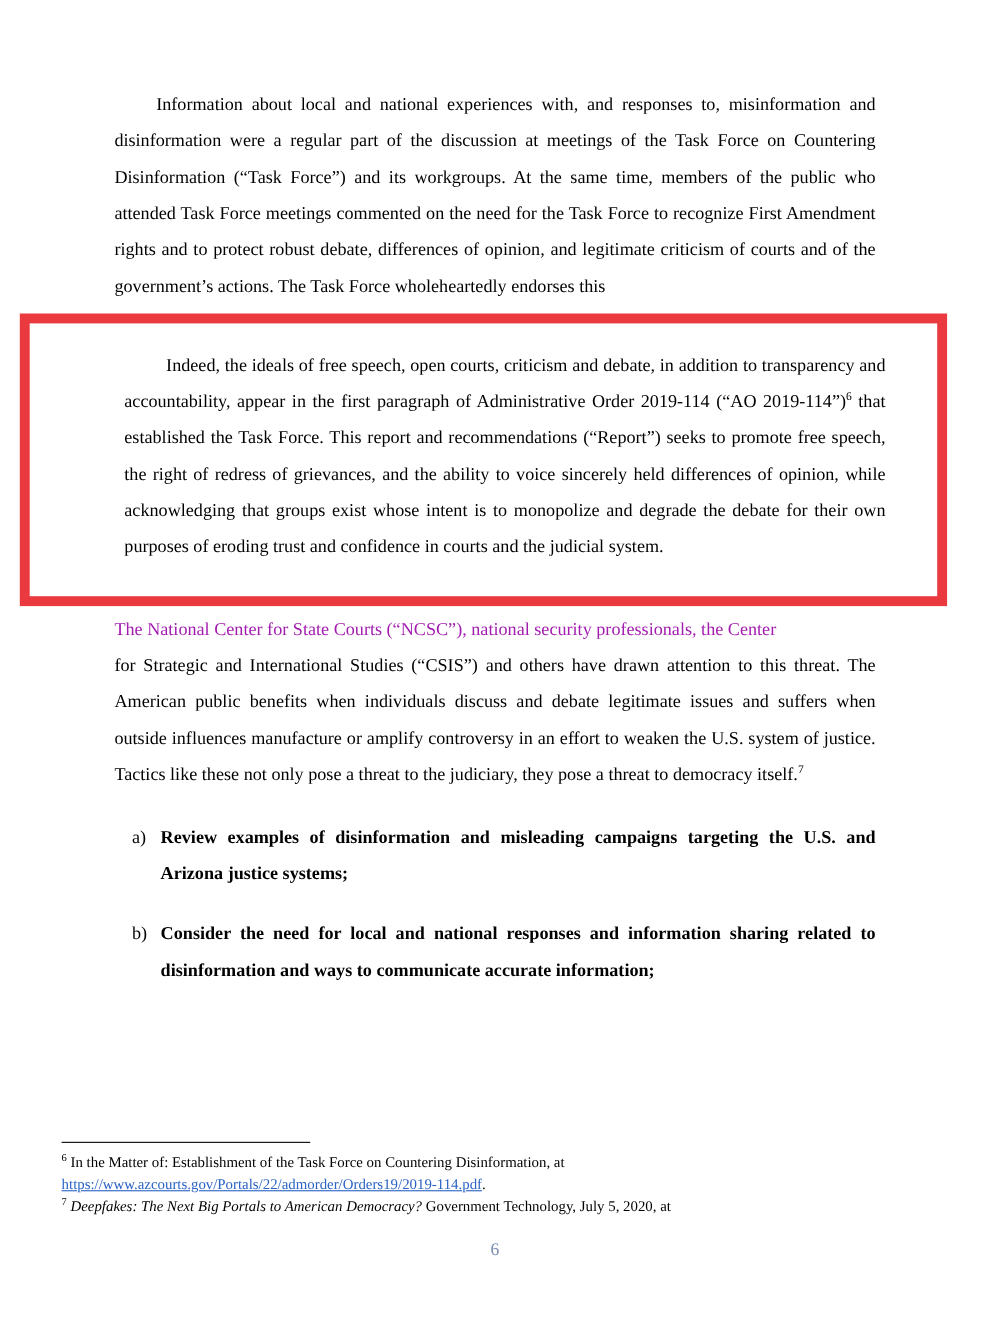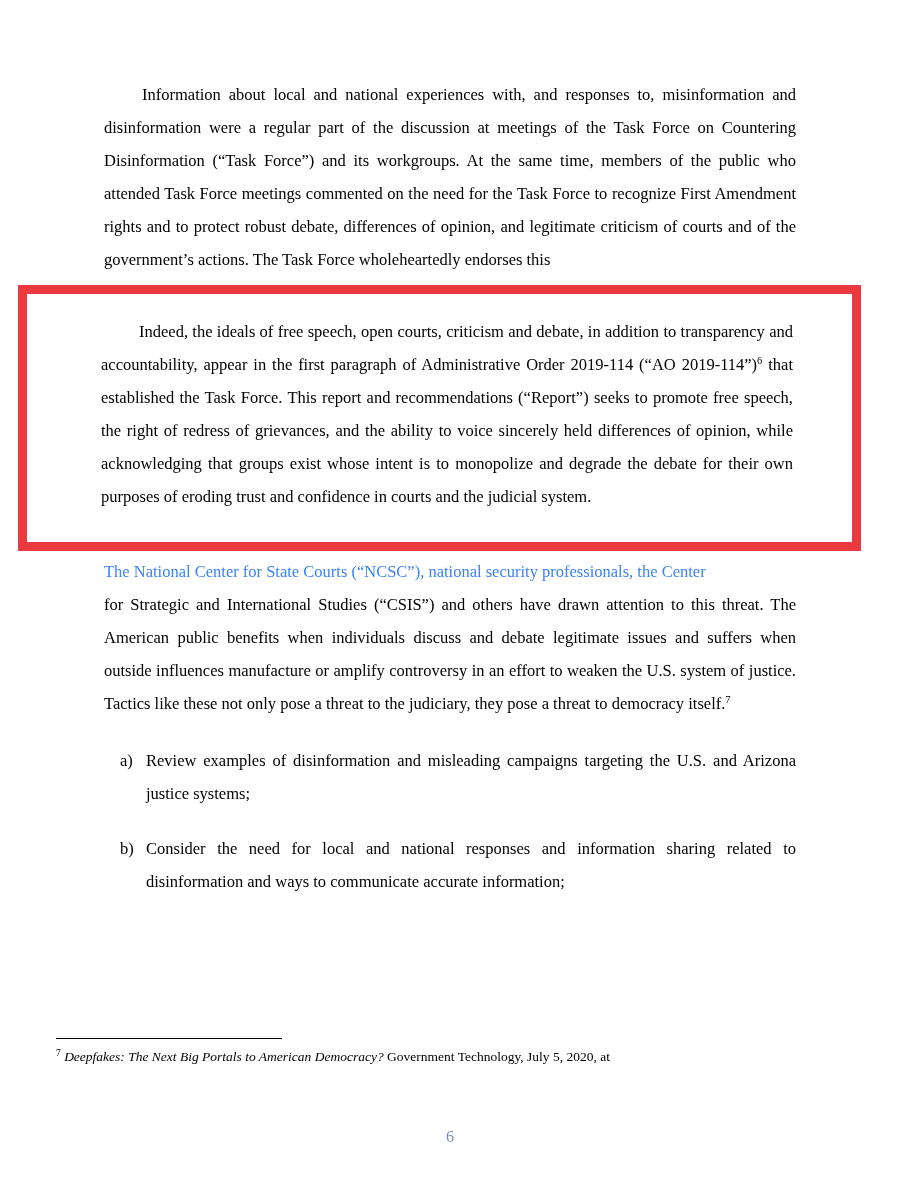--- a/index.html
+++ b/index.html
@@ -47,26 +47,26 @@
     top: 285px;
     width: 843px;
     height: 266px;
     border: 9px solid #ea3a3f;
     background: #ffffff;
     box-sizing: border-box;
     z-index: 5;
   }
   .highlight-inner {
     position: absolute;
-    left: 74px;
+    left: 86px;
     top: 21px;
     width: 692px;
   }
   .obscured-line {
-    color: #3b82f6;
+    color: #a21caf;
   }
   sup {
     font-size: 10.5px;
     vertical-align: super;
     line-height: 0;
   }
   .list {
     margin: 0;
     padding: 0;
     list-style: none;
@@ -80,20 +80,21 @@
   .list .marker {
     width: 42px;
     flex: 0 0 42px;
     text-align: left;
     padding-left: 16px;
     box-sizing: border-box;
   }
   .list .item-text {
     flex: 1;
     text-align: justify;
+    font-weight: bold;
   }
   .footnote-area {
     position: absolute;
     left: 56px;
     top: 1038px;
     width: 740px;
   }
   .footnote-rule {
     width: 226px;
     height: 1px;
@@ -159,20 +160,25 @@
 
   <div class="highlight-box">
     <div class="highlight-inner">
       <p class="para"><span>Indeed, the ideals of free speech, open courts, criticism and debate, in addition to transparency and accountability, appear in the first paragraph of Administrative Order 2019-114 (“AO 2019-114”)</span><sup>6</sup><span> that established the Task Force. This report and recommendations (“Report”) seeks to promote free speech, the right of redress of grievances, and the ability to voice sincerely held differences of opinion, while acknowledging that groups exist whose intent is to monopolize and degrade the debate for their own purposes of eroding trust and confidence in courts and the judicial system.</span></p>
     </div>
   </div>
 
   <div class="footnote-area">
     <div class="footnote-rule"></div>
     <p class="footnote">
+      <sup>6</sup>
+      <span>In the Matter of: Establishment of the Task Force on Countering Disinformation, at</span><br>
+      <a class="fn-link" href="#">https://www.azcourts.gov/Portals/22/admorder/Orders19/2019-114.pdf</a><span>.</span>
+    </p>
+    <p class="footnote">
       <sup>7</sup>
       <span class="italic">Deepfakes: The Next Big Portals to American Democracy?</span><span> Government Technology, July 5, 2020, at</span><br>
     </p>
   </div>
 
   <div class="page-number">6</div>
 
 </div>
 
 </body></html>

